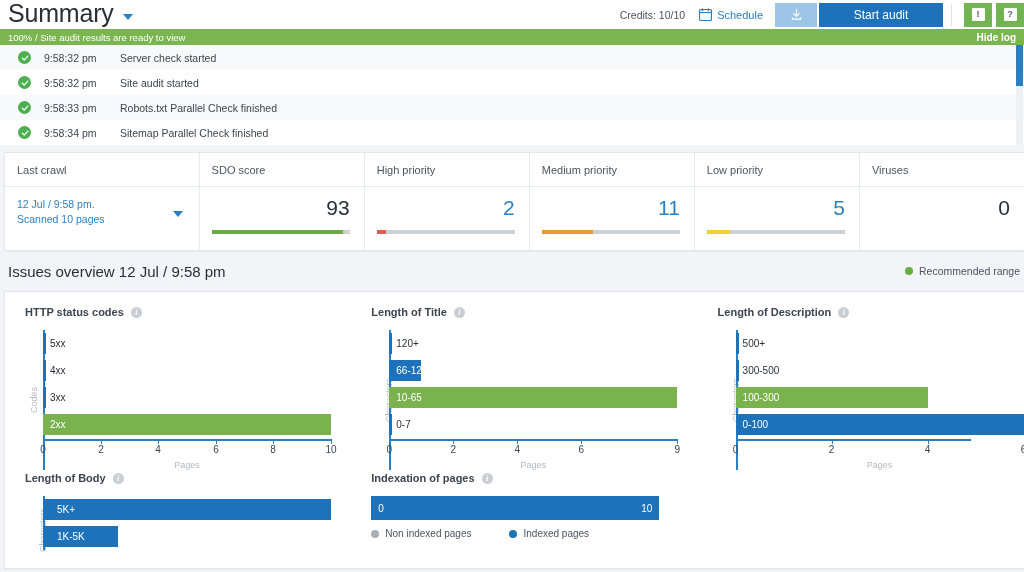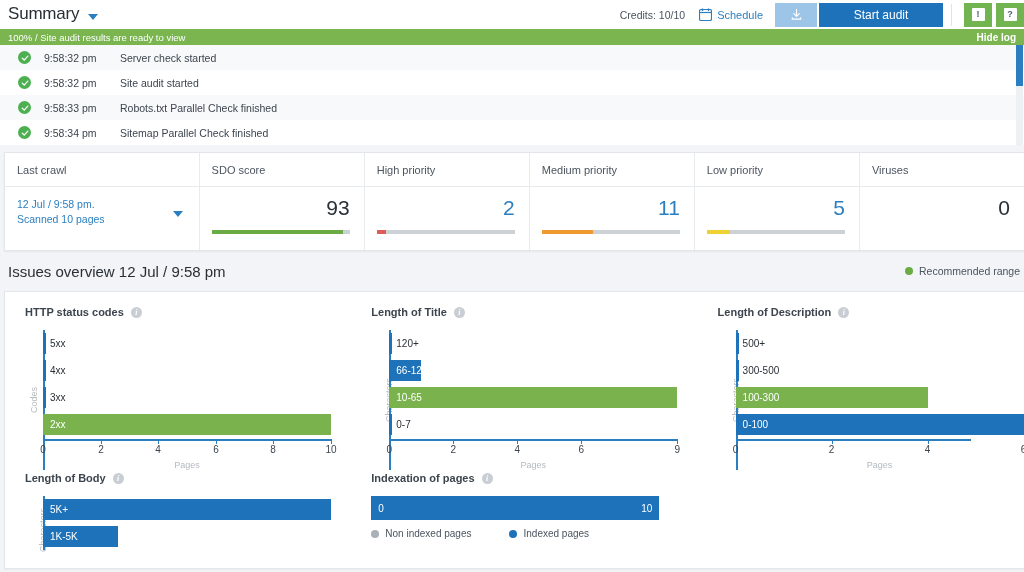--- a/index.html
+++ b/index.html
@@ -14,21 +14,21 @@
   
   .header {
     height: 29px;
     background: #ffffff;
     display: flex;
     align-items: center;
     padding: 0 0 0 8px;
     position: relative;
   }
   .page-title {
-    font-size: 17px;
+    font-size: 25px;
     font-weight: 400;
     color: #2a2f36;
     letter-spacing: -0.2px;
     line-height: 1;
     padding-bottom: 3px;
   }
   .title-caret {
     width: 0; height: 0;
     border-left: 5px solid transparent;
     border-right: 5px solid transparent;
@@ -245,21 +245,21 @@
     width: 2px; background: #2b7fc0;
   }
   .bar-row { height: 27px; position: relative; }
   .bar {
     position: absolute; left: 0; top: 3px;
     height: 21px;
     min-width: 3px;
     display: flex; align-items: center;
   }
   .bar-lab {
-    position: absolute; left: 7px;
+    position: absolute; left: 14px;
     font-size: 10px; white-space: nowrap;
   }
   .bar-lab.inside { color: #ffffff; }
   .bar-lab.outside { color: #2a2f36; }
   .xaxis {
     position: relative;
     height: 2px; background: #2b7fc0;
     margin-top: 1px;
   }
   .tick {

